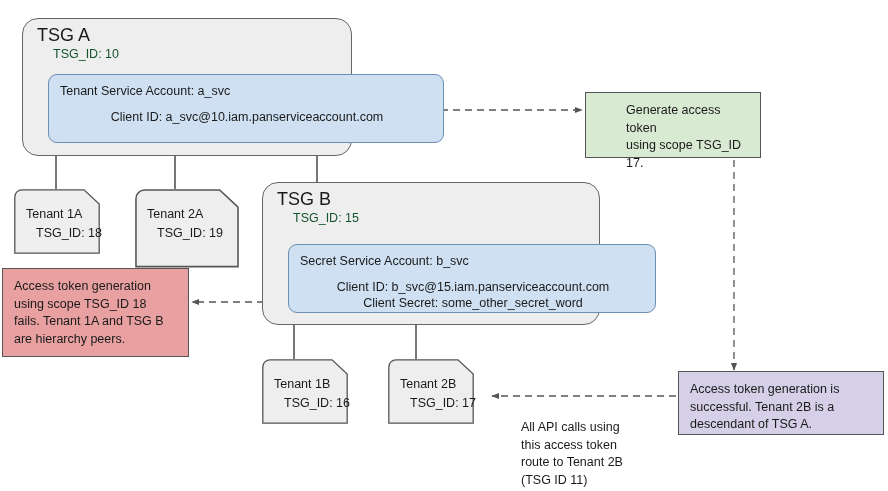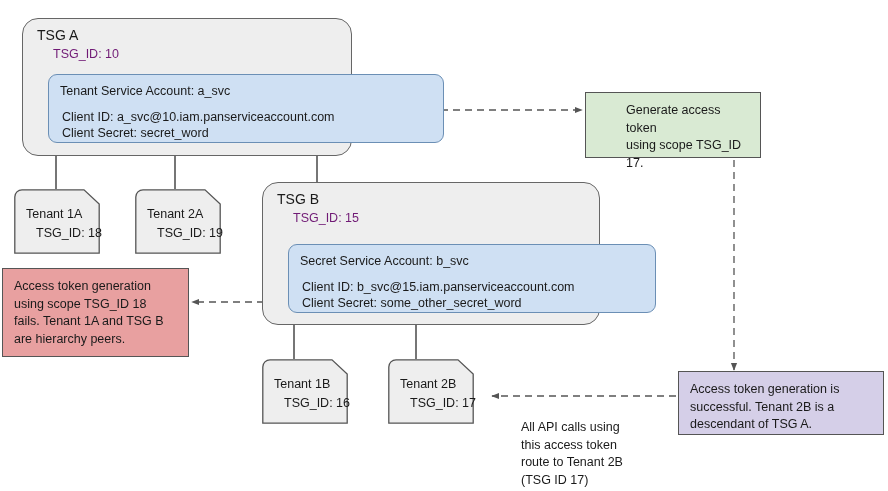--- a/index.html
+++ b/index.html
@@ -25,52 +25,53 @@
   
   .tsg-group {
     background: #eeeeee;
     border: 1.4px solid #666666;
     border-radius: 16px;
   }
   .tsg-title {
     position: absolute;
     left: 14px;
     top: 7px;
-    font-size: 14px;
+    font-size: 18px;
     line-height: 18px;
     color: #1a1a1a;
     white-space: nowrap;
   }
   .tsg-sub {
     position: absolute;
     left: 30px;
     top: 27px;
     font-size: 12.5px;
     line-height: 17px;
-    color: #701a75;
+    color: #14532d;
     white-space: nowrap;
   }
   
   .svc-card {
     background: #cfe0f3;
     border: 1.2px solid #6b8fb5;
     border-radius: 9px;
     padding: 8px 11px 9px 11px;
   }
   .svc-title {
     font-size: 12.5px;
     line-height: 17px;
     margin-bottom: 9px;
     white-space: nowrap;
   }
   .svc-line {
     font-size: 12.5px;
     line-height: 16px;
     padding-left: 2px;
     white-space: nowrap;
+    text-align: center;
   }
   
   .tenant-box {
     background: #eeeeee;
     position: absolute;
   }
   .tenant-shape {
     position: absolute;
     inset: 0;
   }
@@ -148,32 +149,31 @@
   </svg>
 
   <div class="node tsg-group" style="left:22px; top:18px; width:330px; height:138px;">
     <div class="tsg-title">TSG A</div>
     <div class="tsg-sub">TSG_ID: 10</div>
   </div>
 
   <div class="node svc-card" style="left:48px; top:74px; width:396px; height:69px;">
     <div class="svc-title">Tenant Service Account: a_svc</div>
     <div class="svc-line">Client ID: a_svc@10.iam.panserviceaccount.com</div>
-    <div class="svc-line">Client Secret: secret_word</div>
   </div>
 
   <div class="node tenant-box" style="left:14px; top:189px; width:86px; height:65px; background:transparent;">
     <svg class="tenant-shape" viewBox="0 0 86 65" xmlns="http://www.w3.org/2000/svg">
       <path d="M 8 0.8 L 70 0.8 L 85.2 15 L 85.2 64.2 L 0.8 64.2 L 0.8 8 A 7.2 7.2 0 0 1 8 0.8 Z" fill="#eeeeee" stroke="#555555" stroke-width="1.3"></path>
     </svg>
     <div class="tenant-label">Tenant 1A</div>
     <div class="tenant-sub">TSG_ID: 18</div>
   </div>
 
-  <div class="node tenant-box" style="left:135px; top:189px; width:86px; height:65px; background:transparent;text-align:center;">
+  <div class="node tenant-box" style="left:135px; top:189px; width:104px; height:65px; background:transparent;text-align:center;">
     <svg class="tenant-shape" viewBox="0 0 86 65" xmlns="http://www.w3.org/2000/svg">
       <path d="M 8 0.8 L 70 0.8 L 85.2 15 L 85.2 64.2 L 0.8 64.2 L 0.8 8 A 7.2 7.2 0 0 1 8 0.8 Z" fill="#eeeeee" stroke="#555555" stroke-width="1.3"></path>
     </svg>
     <div class="tenant-label">Tenant 2A</div>
     <div class="tenant-sub">TSG_ID: 19</div>
   </div>
 
   <div class="node tsg-group" style="left:262px; top:182px; width:338px; height:143px;">
     <div class="tsg-title">TSG B</div>
     <div class="tsg-sub">TSG_ID: 15</div>
@@ -209,15 +209,15 @@
 fails. Tenant 1A and TSG B
 are hierarchy peers.</div>
 
   <div class="note note-purple" style="left:678px; top:371px; width:206px; height:64px;">Access token generation is
 successful. Tenant 2B is a
 descendant of TSG A.</div>
 
   <div class="free-text" style="left:521px; top:419px; width:160px;">All API calls using
 this access token
 route to Tenant 2B
-(TSG ID 17)</div>
+(TSG ID 11)</div>
 
 </div>
 
 </body></html>

